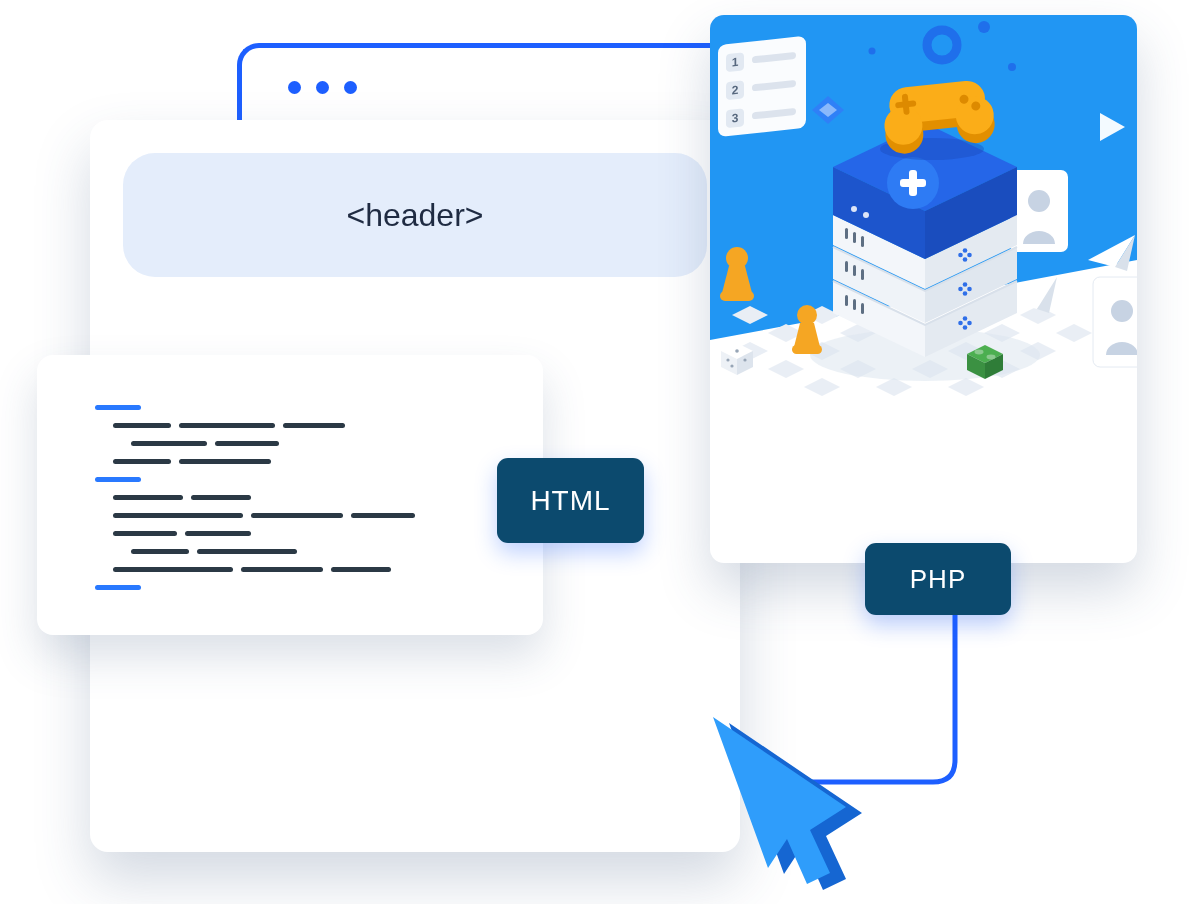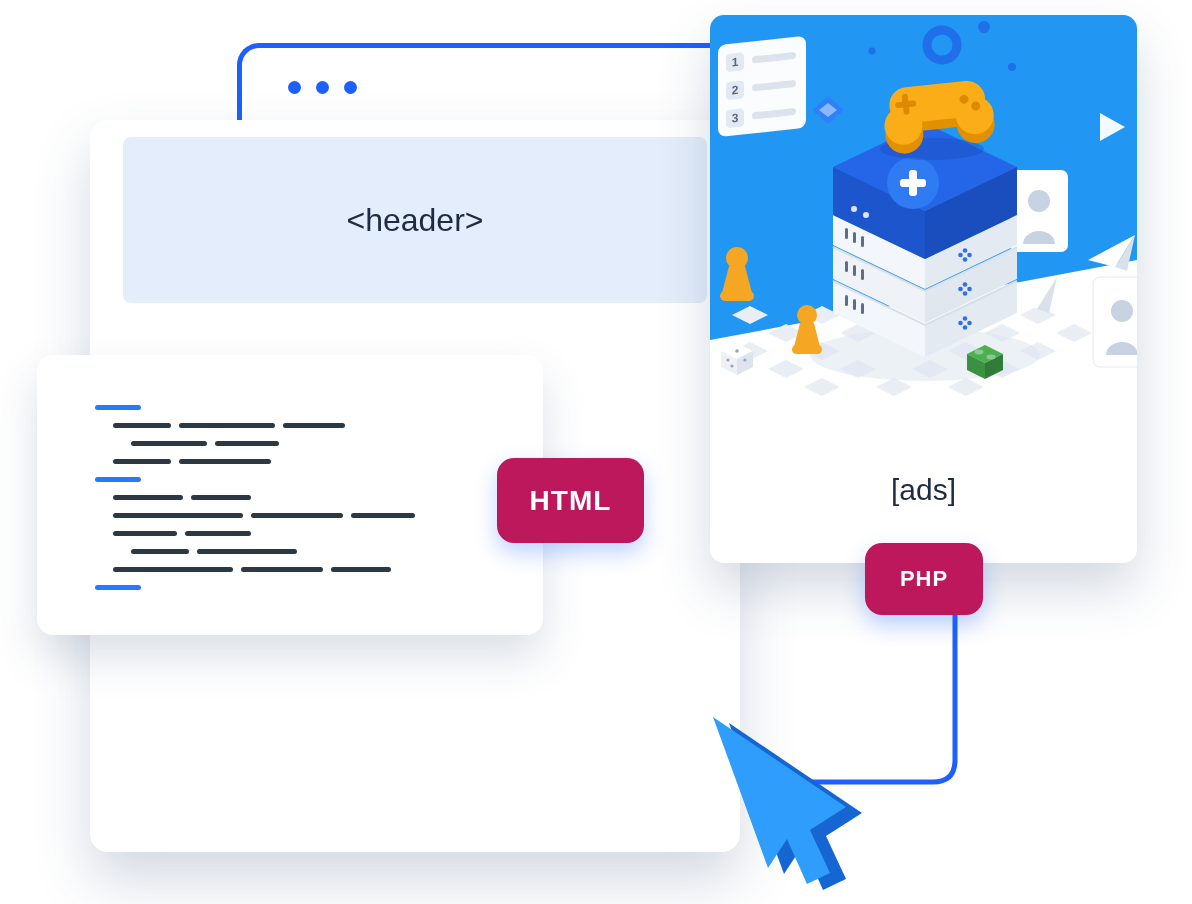--- a/index.html
+++ b/index.html
@@ -10,37 +10,37 @@
   .frame-outline{position:absolute;left:237px;top:43px;width:533px;height:300px;
     border-left:5px solid #1D5FFF;border-top:5px solid #1D5FFF;border-top-left-radius:22px;z-index:0;}
   .frame-dots{position:absolute;left:288px;top:81px;display:flex;gap:15px;z-index:0;}
   .frame-dots .dot{width:13px;height:13px;border-radius:50%;background:#1D5FFF;}
 
   
   .main-card{position:absolute;left:90px;top:120px;width:650px;height:732px;background:#ffffff;
     border-radius:18px;box-shadow:0 28px 56px rgba(56,83,123,.22);z-index:1;}
   .block{position:absolute;left:33px;width:584px;background:#E4EDFB;border-radius:8px;
     display:flex;align-items:center;justify-content:center;color:#1F2B42;font-size:32px;}
-  .header-block{top:17px;height:166px;}
+  .header-block{top:33px;height:124px;border-radius:32px;}
   .footer-block{top:560px;height:140px;}
 
   
   .code-card{position:absolute;left:37px;top:355px;width:506px;height:280px;background:#ffffff;
     border-radius:16px;box-shadow:0 22px 44px rgba(56,83,123,.18);z-index:2;}
   .code-lines{position:absolute;left:58px;top:50px;right:40px;}
   .code-row{display:flex;gap:8px;height:5px;margin-bottom:13px;}
   .code-seg{height:5px;border-radius:2.5px;display:inline-block;}
 
   
-  .badge{position:absolute;background:#be185d;color:#ffffff;font-weight:bold;border-radius:17px;
+  .badge{position:absolute;background:#0c4a6e;color:#ffffff;font-weight:normal;border-radius:11px;
     display:flex;align-items:center;justify-content:center;letter-spacing:1px;
     box-shadow:0 10px 22px rgba(29,95,255,.28);}
   .html-badge{left:497px;top:458px;width:147px;height:85px;font-size:28px;z-index:3;}
   .css-badge{left:365px;top:790px;width:118px;height:85px;font-size:28px;z-index:4;}
-  .php-badge{left:865px;top:543px;width:118px;height:72px;font-size:22px;z-index:3;}
+  .php-badge{left:865px;top:543px;width:146px;height:72px;font-size:26px;z-index:3;}
 
   
   .ads-panel{position:absolute;left:710px;top:15px;width:427px;height:548px;background:#ffffff;
     border-radius:14px;box-shadow:0 26px 52px rgba(56,83,123,.22);overflow:hidden;z-index:2;}
   .ads-illustration{position:absolute;left:0;top:0;}
   .ads-label{position:absolute;left:0;top:430px;width:100%;height:90px;display:flex;
     align-items:center;justify-content:center;color:#1F2B42;font-size:30px;}
   .list-num{font-family:"Liberation Sans",sans-serif;font-size:12px;font-weight:bold;
     fill:#57687E;text-anchor:middle;}
 
@@ -285,21 +285,20 @@
 
       <g>
         <polygon points="275,330 293,339 275,348 257,339" fill="#4CAF50"></polygon>
         <polygon points="257,339 275,348 275,364 257,355" fill="#3B9142"></polygon>
         <polygon points="275,348 293,339 293,355 275,364" fill="#2F7D38"></polygon>
         <ellipse cx="269" cy="337" rx="4.5" ry="2.4" fill="#8BC98E"></ellipse>
         <ellipse cx="281" cy="342" rx="4.5" ry="2.4" fill="#8BC98E"></ellipse>
       </g>
     </svg>
 
-    <div class="ads-label">[ads]</div>
   </div>
 
   <div class="badge php-badge">PHP</div>
 
   <svg class="connector" width="190" height="180" viewBox="0 0 190 180" aria-hidden="true">
     <path d="M175,5 L175,150 Q175,172 153,172 L20,172" fill="none" stroke="#1D5FFF" stroke-width="5" stroke-linecap="round"></path>
   </svg>
 
   <svg class="cursor" width="200" height="199" viewBox="0 0 200 199" aria-hidden="true">
     <path d="M23,12 L78,163 L97,134 L117,179 L140,168 L120,125 L156,102 Z" fill="#1566D2" transform="translate(16,6)"></path>

